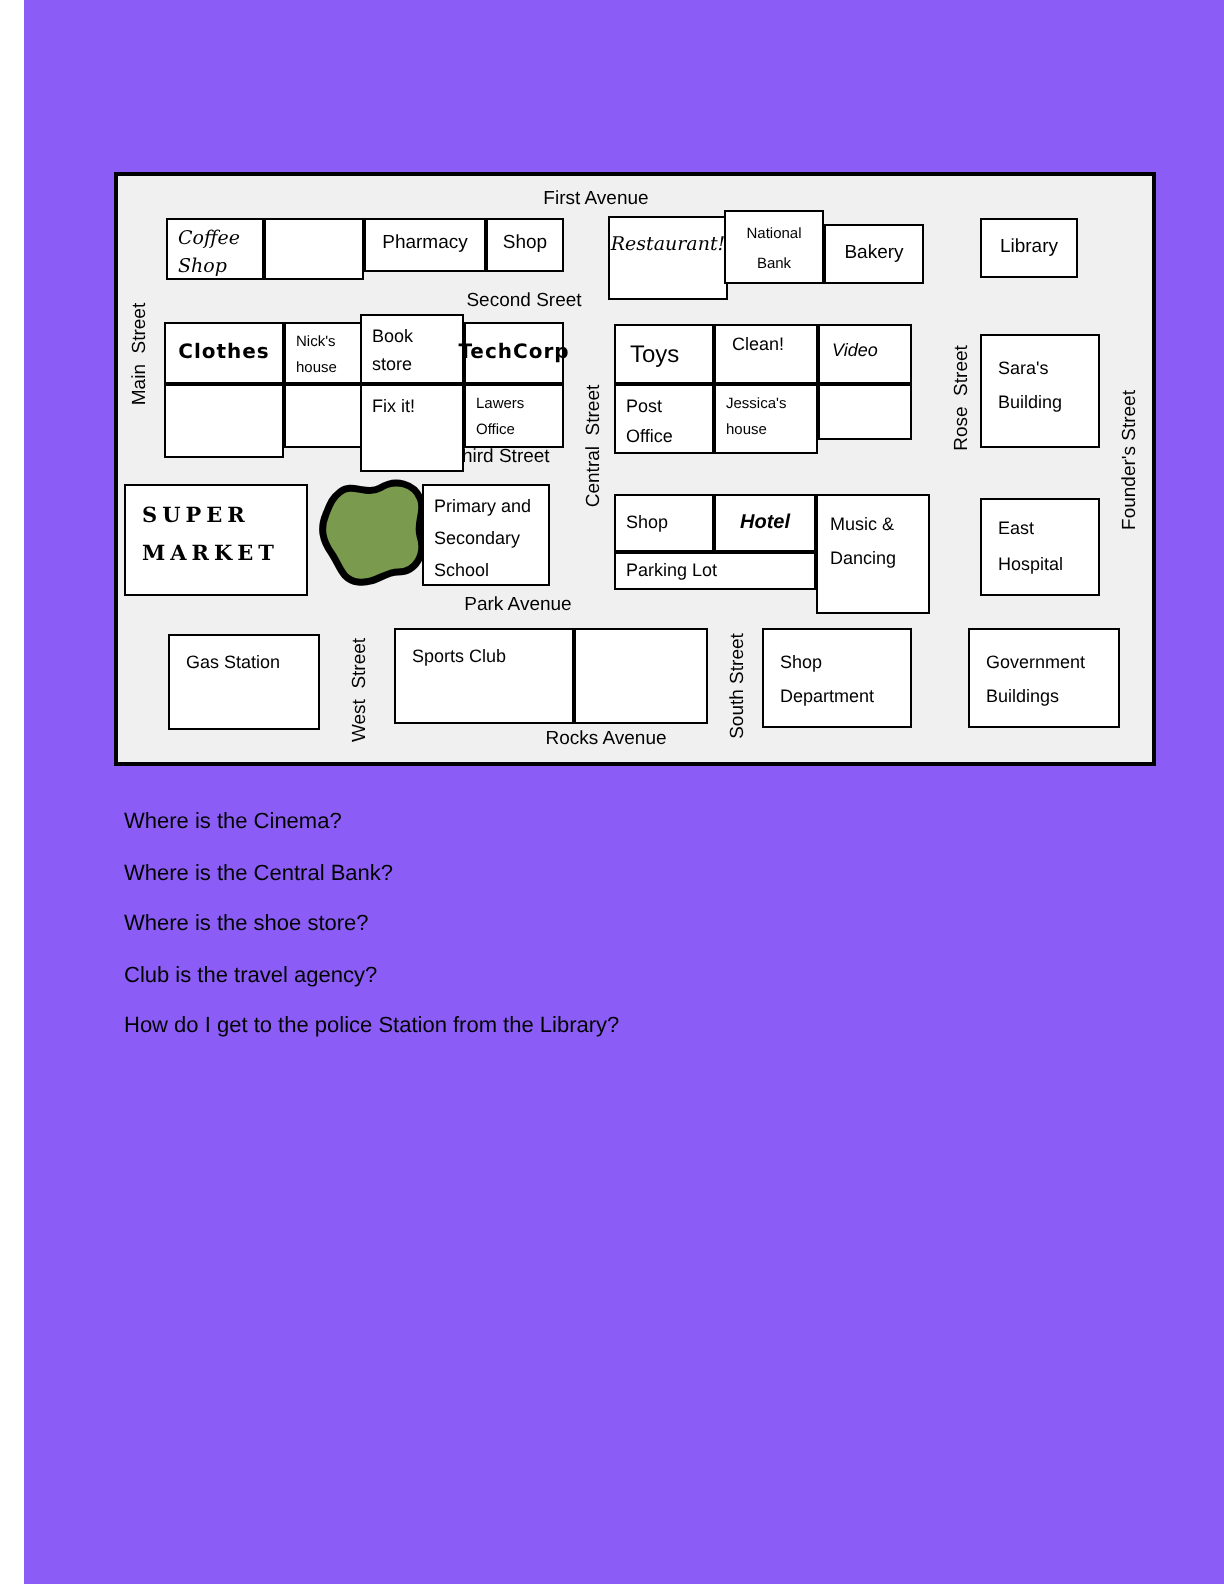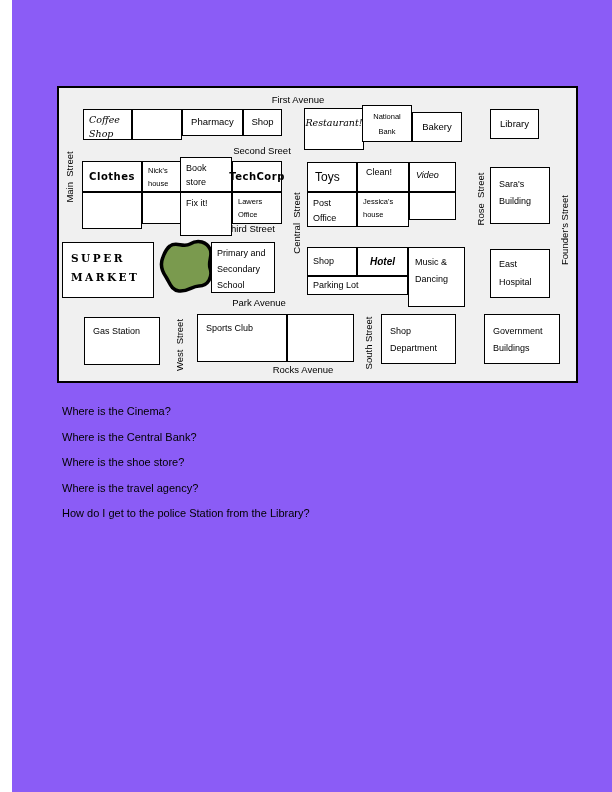--- a/index.html
+++ b/index.html
@@ -119,17 +119,17 @@
 Department</div>
     <div class="bldg" style="left:425px; top:226px; width:76px; height:50px; padding:8px; line-height:1.9;">Government
 Buildings</div>
 
   </div>
 
   <div id="questions">
     <p>Where is the Cinema?</p>
     <p>Where is the Central Bank?</p>
     <p>Where is the shoe store?</p>
-    <p>Where is the travel agency?</p>
+    <p>Club is the travel agency?</p>
     <p>How do I get to the police Station from the Library?</p>
   </div>
 
 </div>
 
 </body></html>

